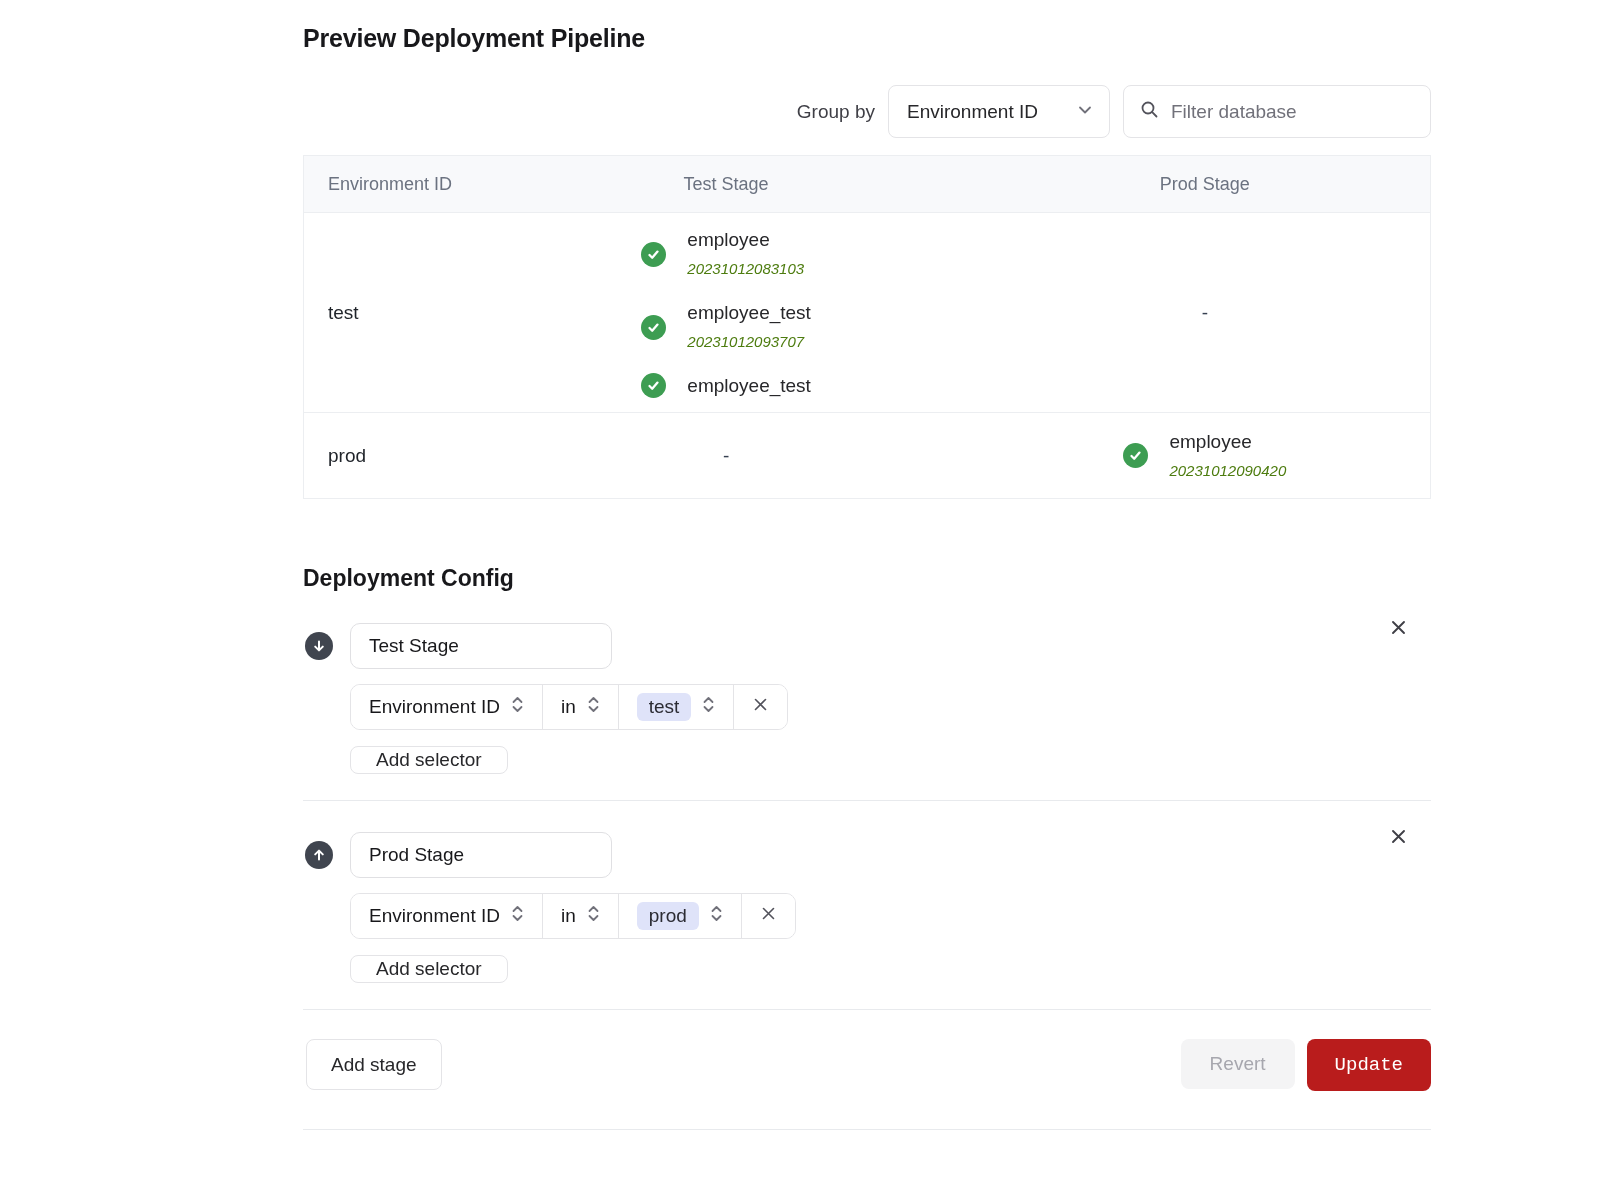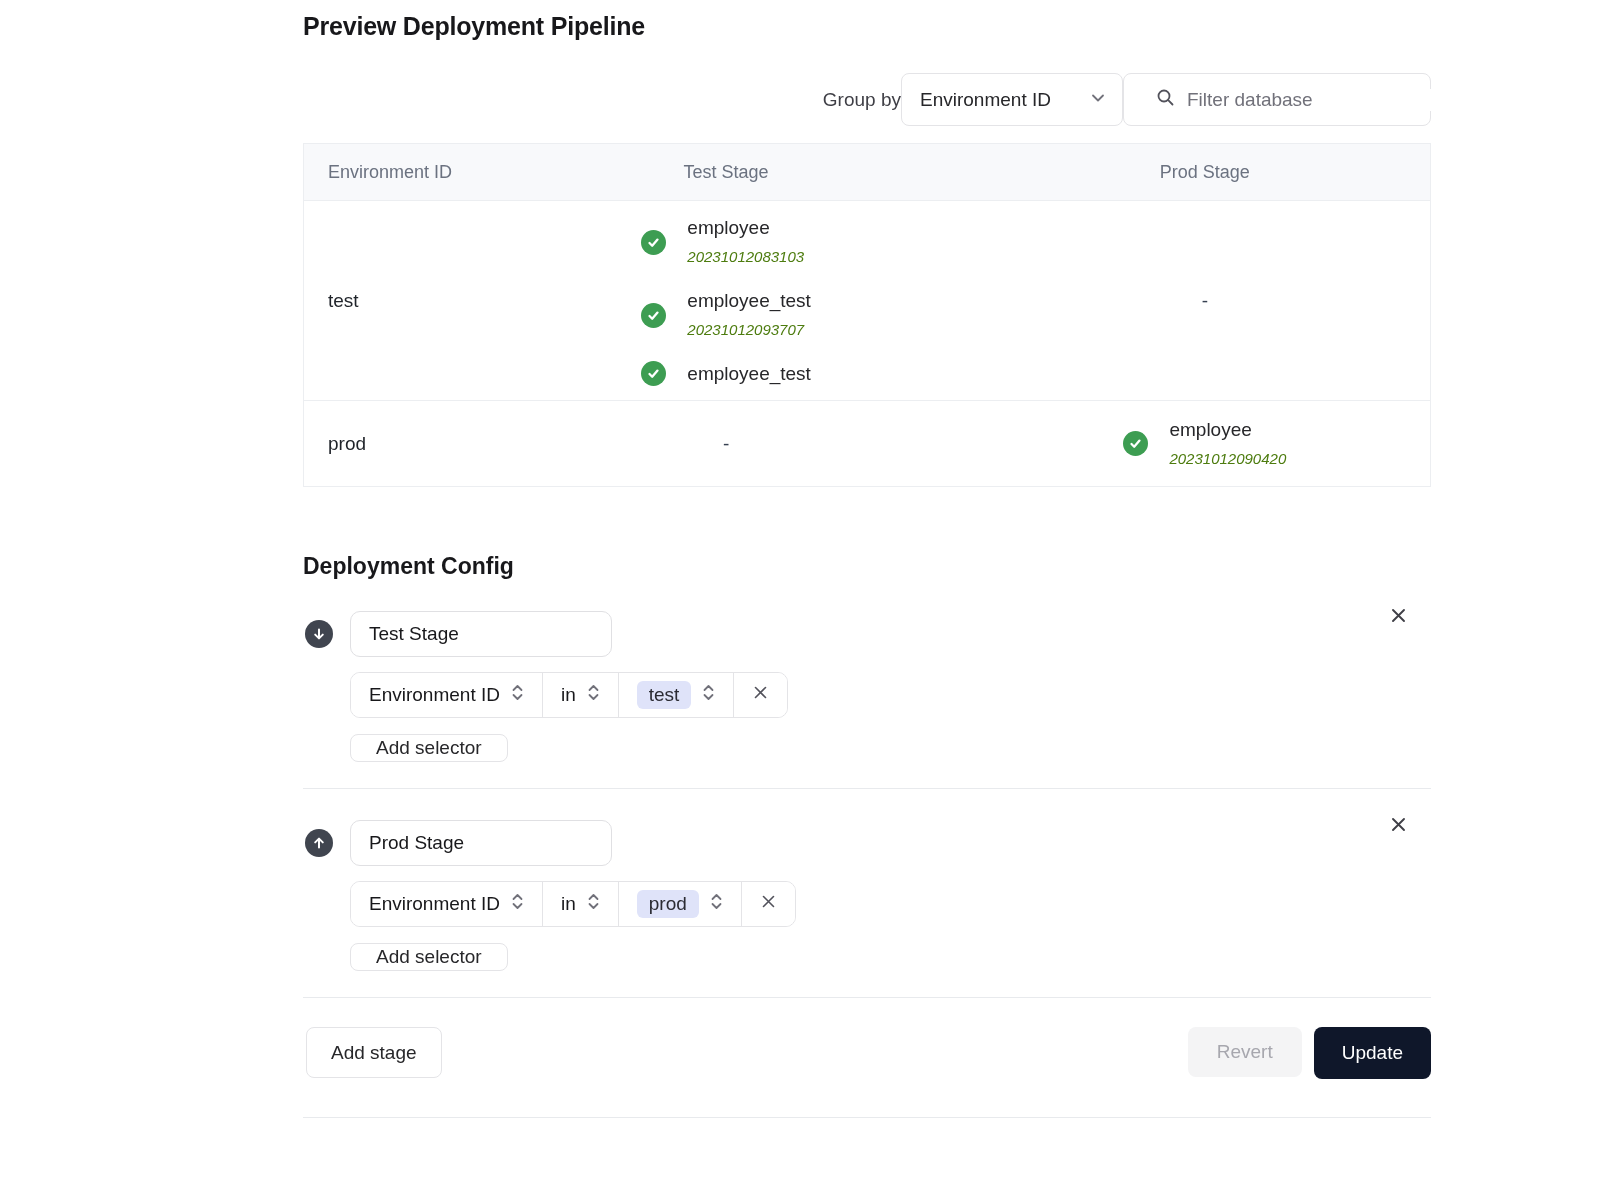--- a/index.html
+++ b/index.html
@@ -7,40 +7,40 @@
   body {
     width: 1600px; height: 1200px;
     font-family: "Liberation Sans", sans-serif;
     color: #1f2329;
     overflow: hidden;
   }
   .wrapper { width: 1128px; margin-left: 303px; }
 
   
   .page-title {
-    padding-top: 12px;
+    padding-top: 24px;
     font-size: 25px; font-weight: 700; color: #18181b;
     letter-spacing: -0.2px;
   }
   .toolbar {
     margin-top: 32px;
-    display: flex; justify-content: flex-end; align-items: center; 
+    display: flex; justify-content: flex-end; align-items: center; gap: 13px;
   }
   .groupby-label { font-size: 19px; color: #3f3f46; }
   .groupby-select {
     width: 222px; height: 53px;
     border: 1px solid #e4e4e7; border-radius: 8px;
     display: flex; align-items: center; justify-content: space-between;
     padding: 0 16px 0 18px;
     font-size: 19px; color: #27272a; background: #fff; cursor: pointer;
   }
   .filter-box {
     width: 308px; height: 53px;
     border: 1px solid #e4e4e7; border-radius: 8px;
-    display: flex; align-items: center; gap: 12px; padding: 0 32px;
+    display: flex; align-items: center; gap: 12px; padding: 0 16px;
     background: #fff;
   }
   .filter-box input {
     border: none; outline: none; flex: 1;
     font-size: 19px; color: #27272a;
     font-family: "Liberation Sans", sans-serif;
   }
   .filter-box input::placeholder { color: #71717a; }
 
   
@@ -134,23 +134,23 @@
   .add-stage-btn { margin: 3px; height: 51px; padding: 0 24px; }
   .footer-actions { display: flex; gap: 12px; }
   .revert-btn {
     height: 50px; padding: 0 29px;
     background: #f4f4f5; border: none; border-radius: 8px;
     font-size: 19px; color: #a7a7ae; cursor: default;
     font-family: "Liberation Sans", sans-serif;
   }
   .update-btn {
     height: 52px; padding: 0 28px;
-    background: #0f172a; border: none; border-radius: 8px;
+    background: #b91c1c; border: none; border-radius: 8px;
     font-size: 19px; font-weight: 500; color: #ffffff; cursor: pointer;
-    font-family: Liberation Sans, sans-serif;
+    font-family: Liberation Mono, monospace;
   }
   .bottom-divider { margin-top: 36px; }
 </style>
 </head>
 <body>
 
 <div class="wrapper">
 
   <h1 class="page-title">Preview Deployment Pipeline</h1>
 

